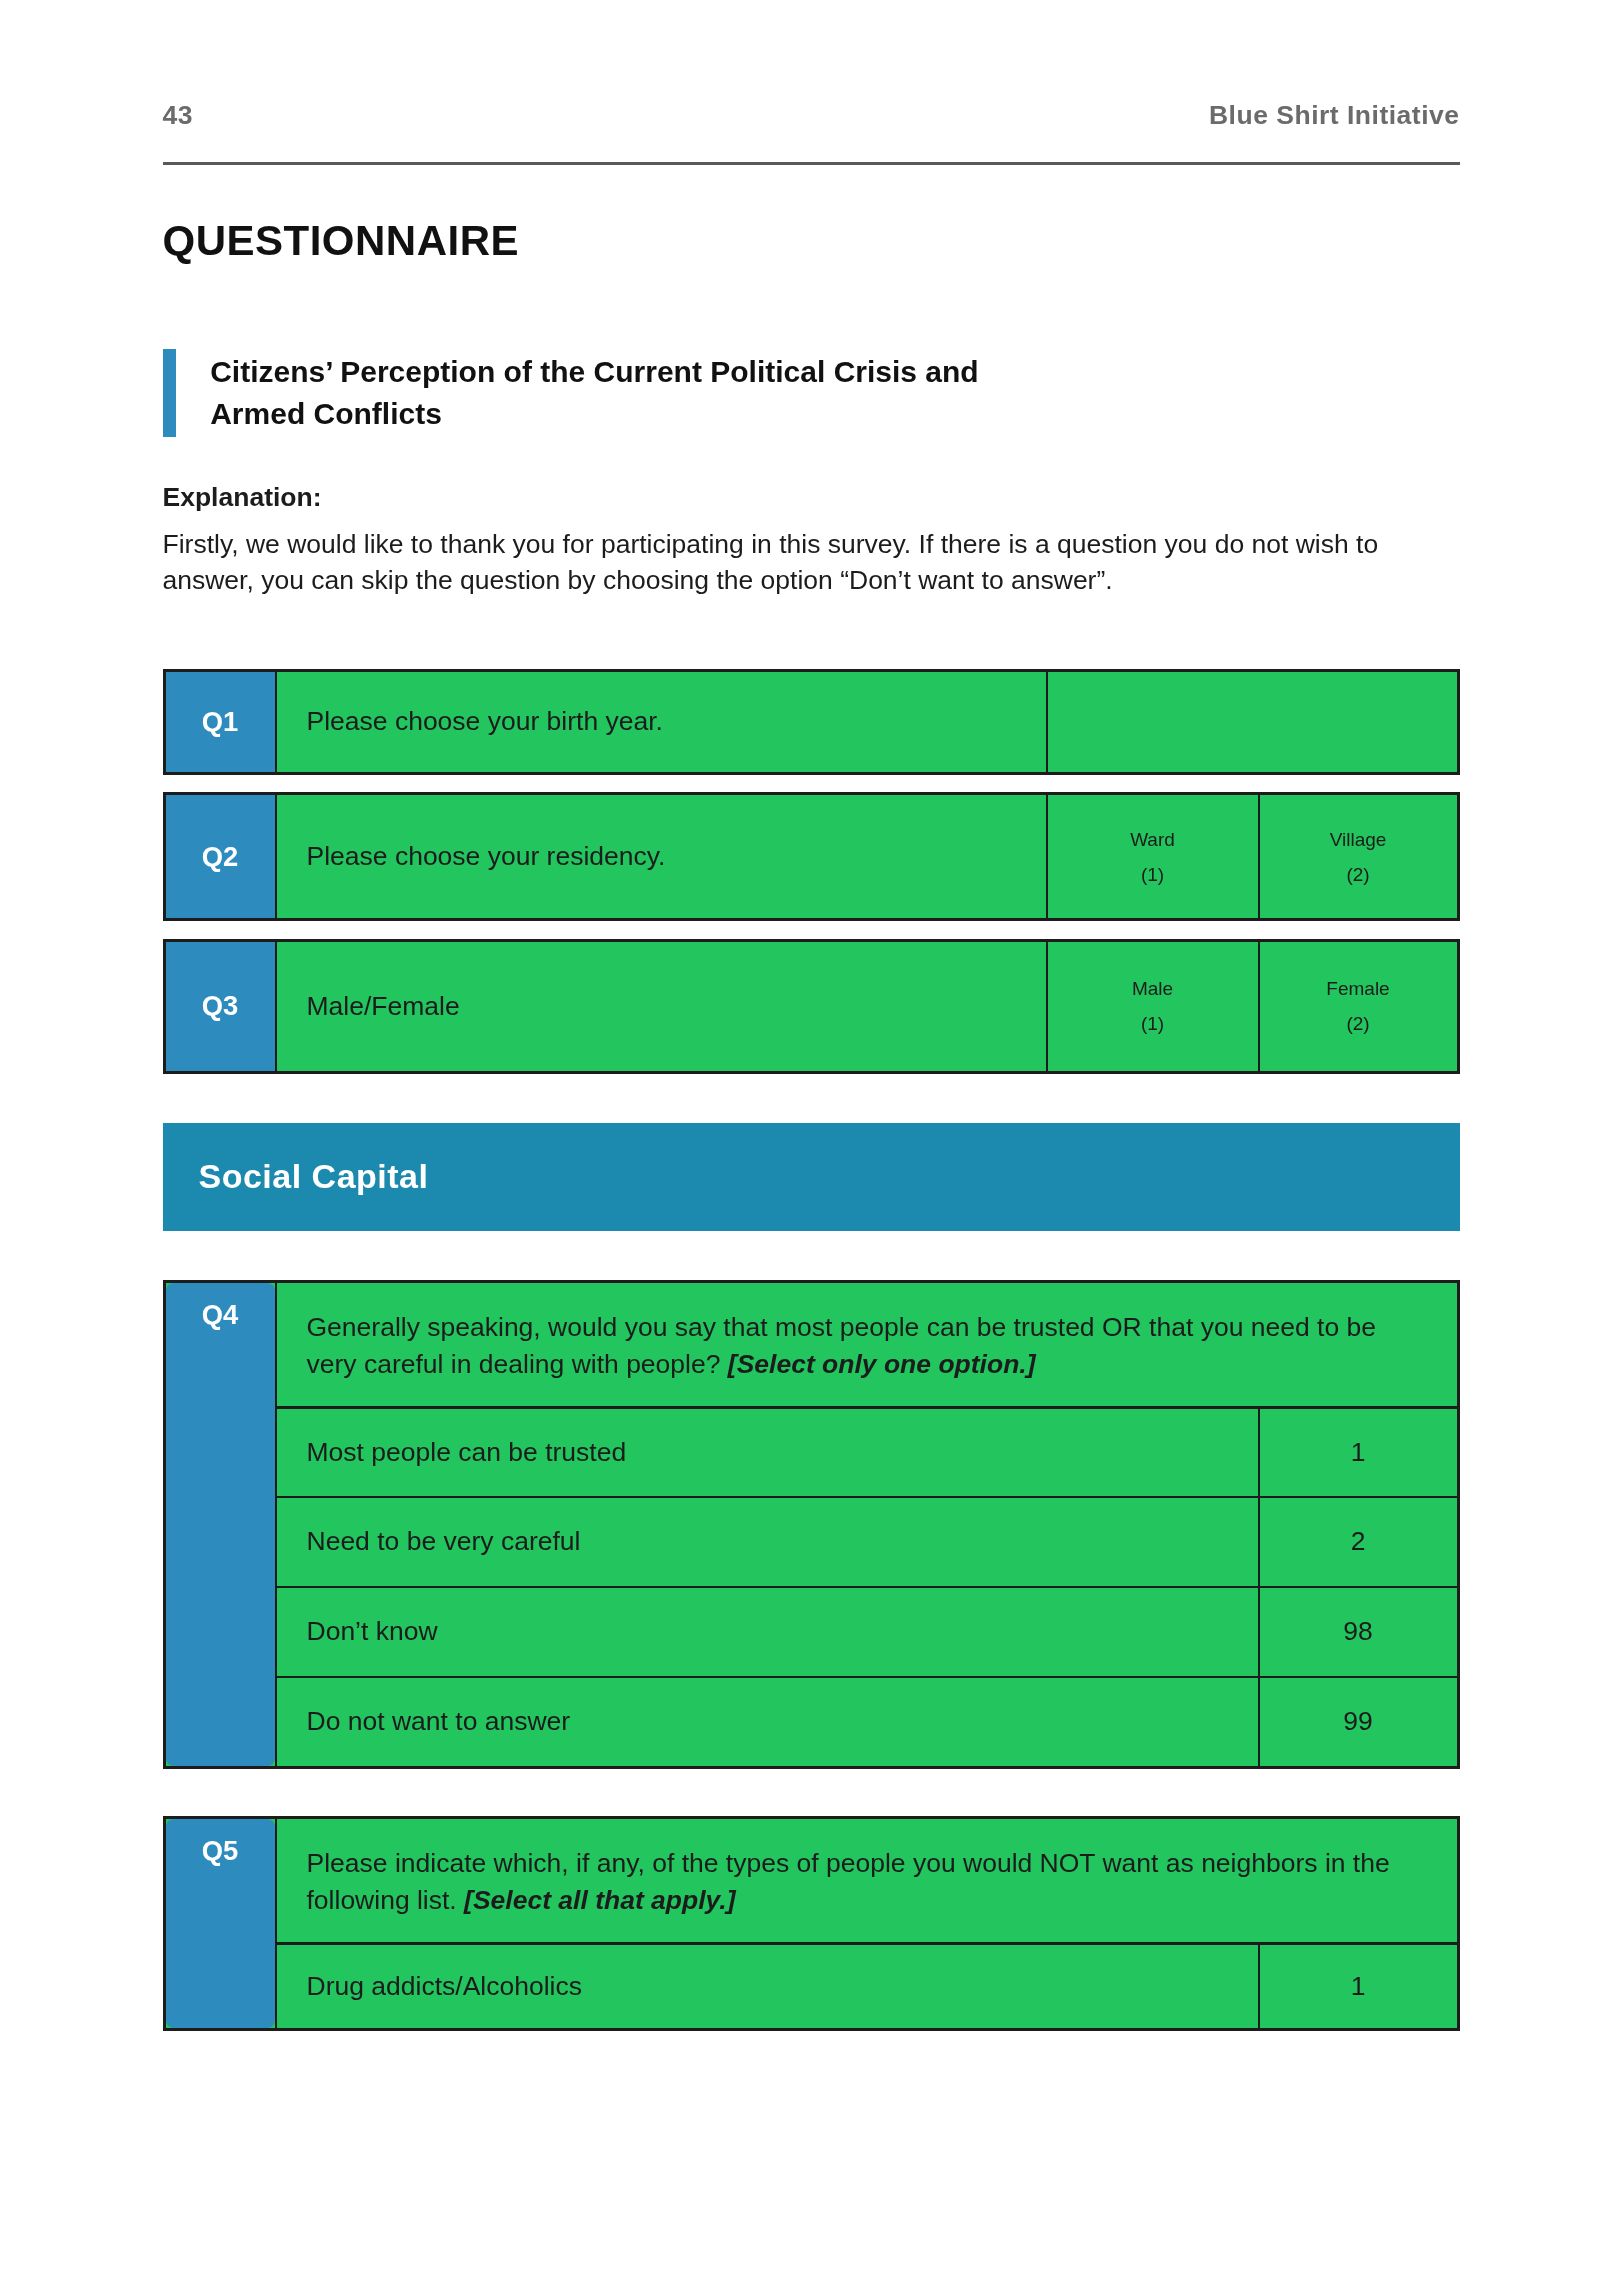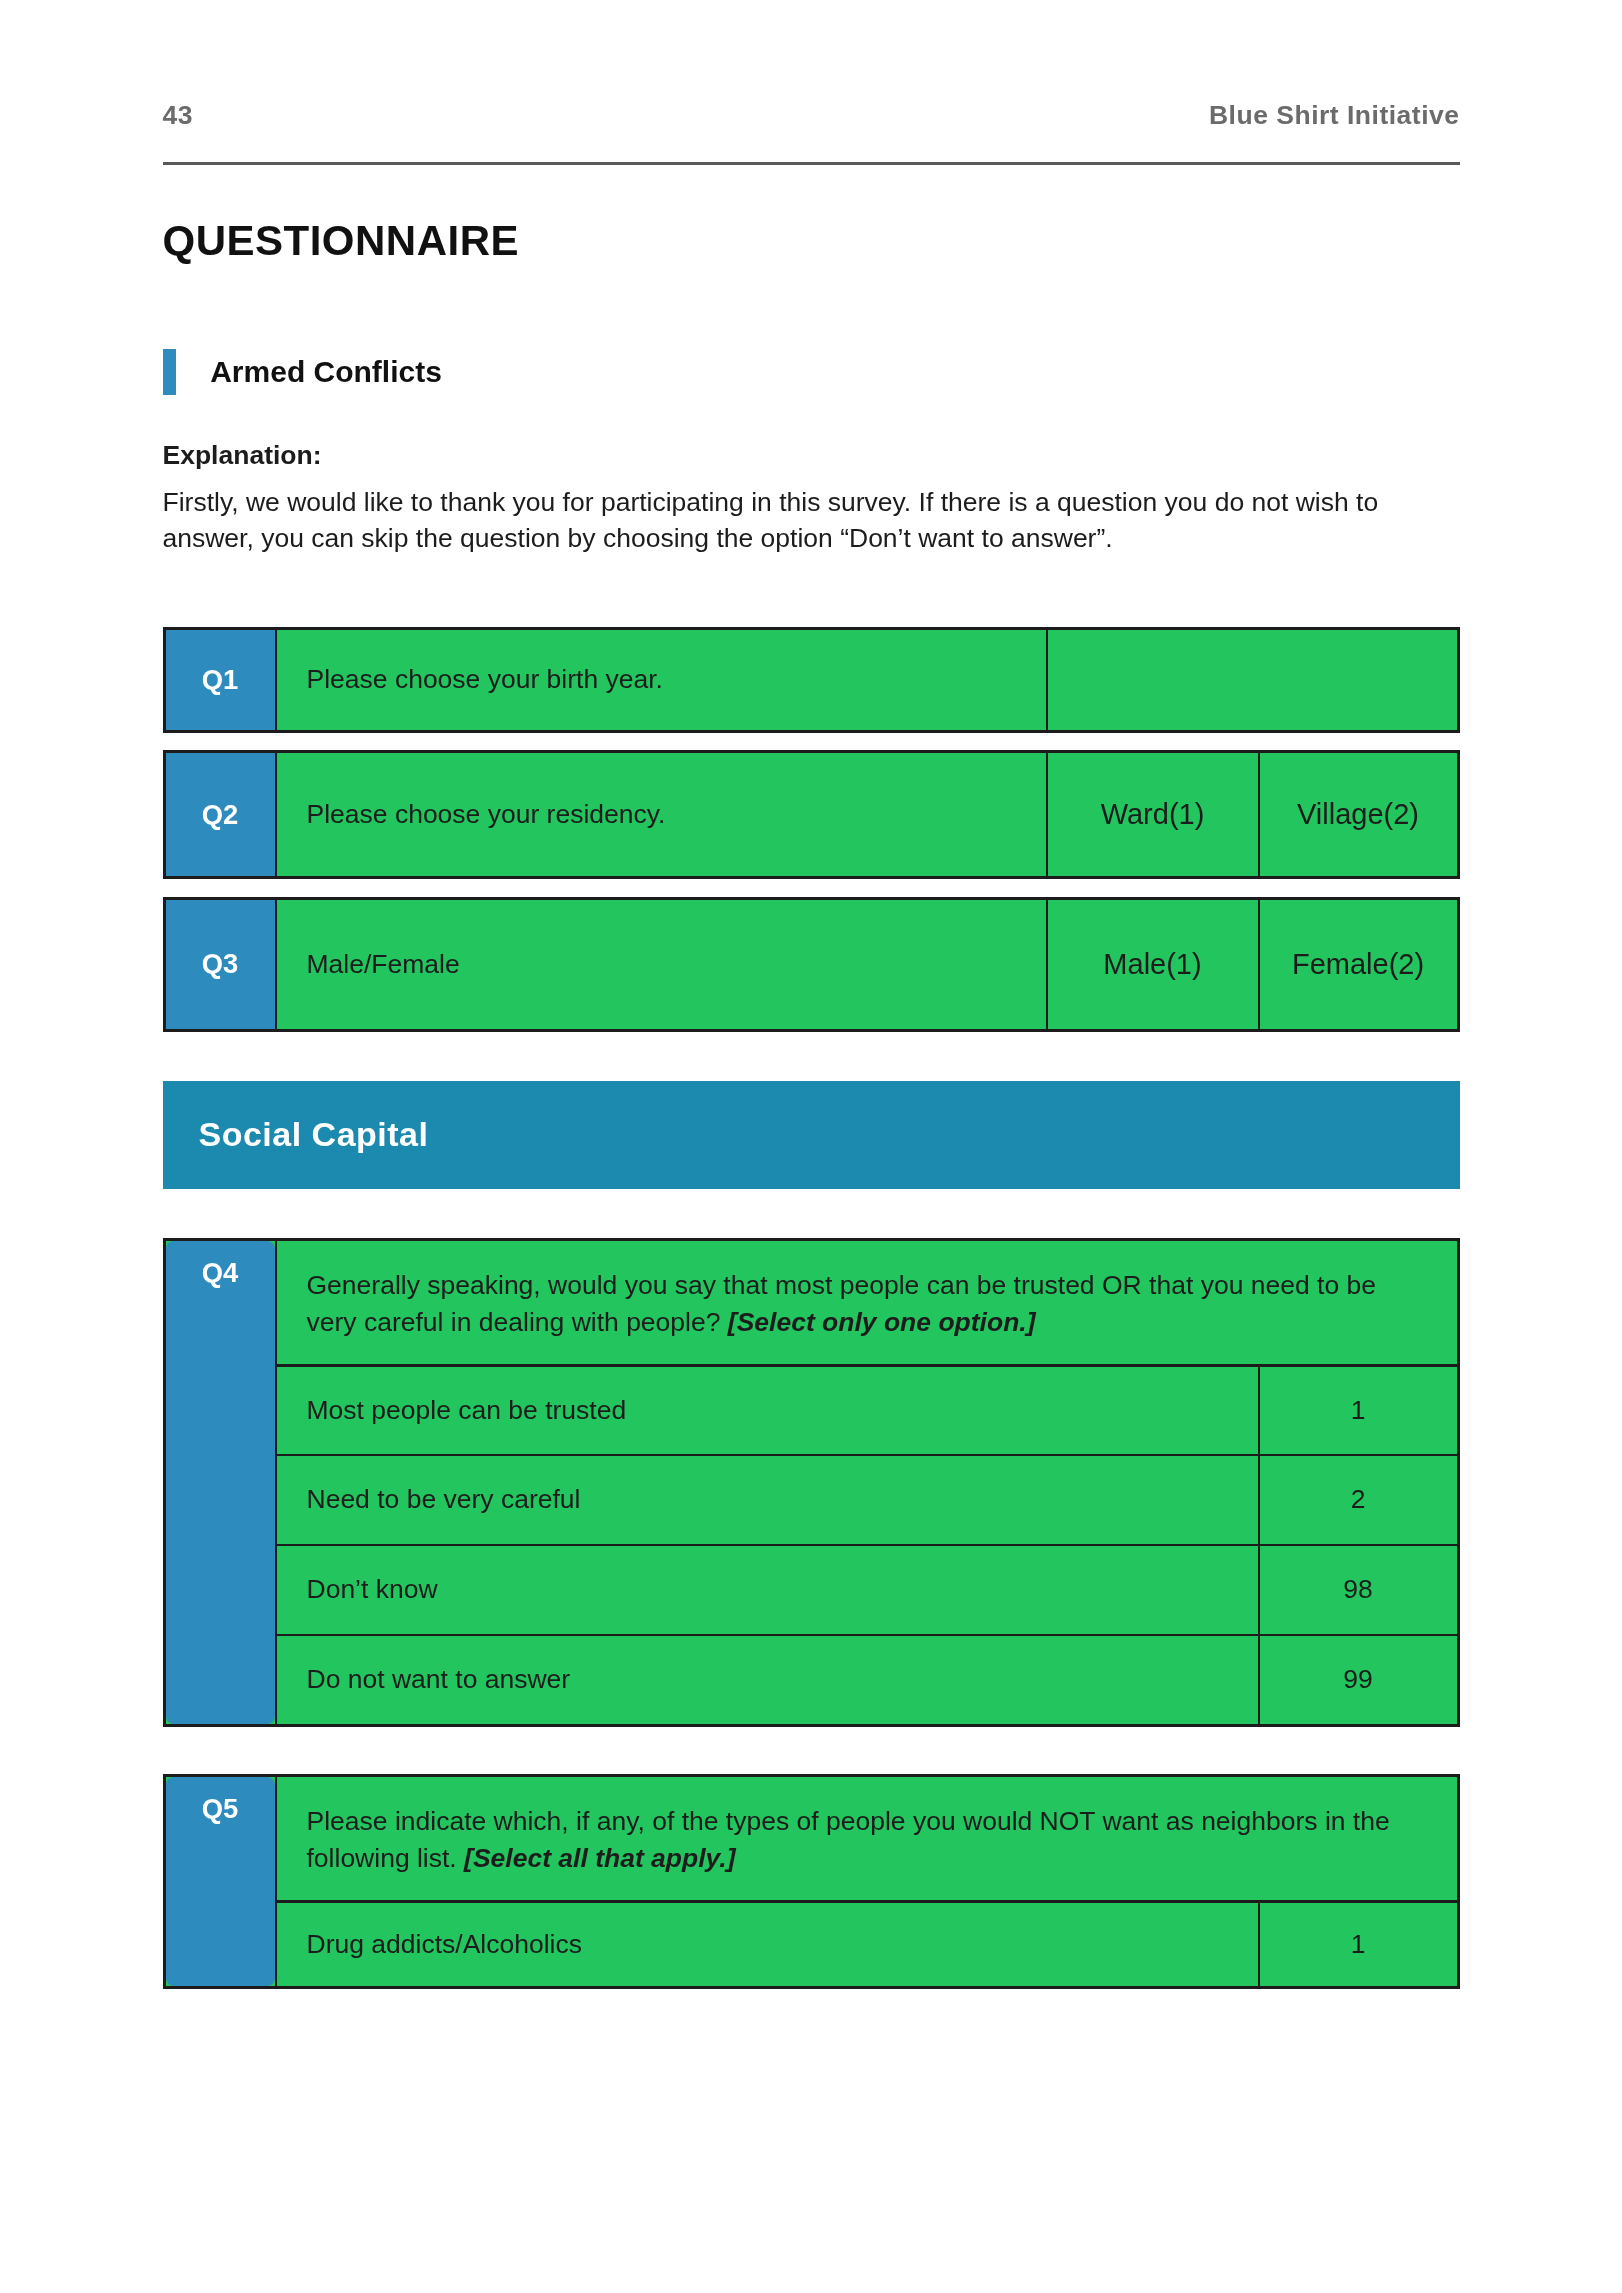--- a/index.html
+++ b/index.html
@@ -83,24 +83,24 @@
     display: flex;
     align-items: center;
     padding-left: 30px;
     padding-right: 19.6px;
     font-size: 26.5px;
     border-radius: 7px;
   }
   .acell {
     border-left: 2.9px solid #1c1c1c;
     display: flex;
-    flex-direction: row;
-    align-items: center;
-    justify-content: center;
-    font-size: 29px;
+    flex-direction: column;
+    align-items: center;
+    justify-content: center;
+    font-size: 19px;
     line-height: 35px;
     text-align: center;
     flex: none;
   }
   .t-q1 { margin-top: 71px; height: 106px; }
   .t-q2 { margin-top: 17.6px; height: 129px; }
   .t-q3 { margin-top: 17.6px; height: 135px; }
   .w-419 { width: 411px; }
   .w-216 { width: 212px; }
   .w-203 { width: 199px; }
@@ -163,20 +163,21 @@
       <span>43</span>
       <span>Blue Shirt Initiative</span>
     </div>
     <div class="rule"></div>
 
     <div class="page-title">QUESTIONNAIRE</div>
 
     <div class="section-head">
       <div class="accent-bar"></div>
       <div class="section-head-text">
+        <span>Citizens’ Perception of the Current Political Crisis and</span>
         <span>Armed Conflicts</span>
       </div>
     </div>
 
     <div class="expl-label">Explanation:</div>
     <div class="expl-body">Firstly, we would like to thank you for participating in this survey. If there is a question you do not wish to answer, you can skip the question by choosing the option “Don’t want to answer”.</div>
 
     <div class="qtable t-q1">
       <div class="qid">Q1</div>
       <div class="qbody">

